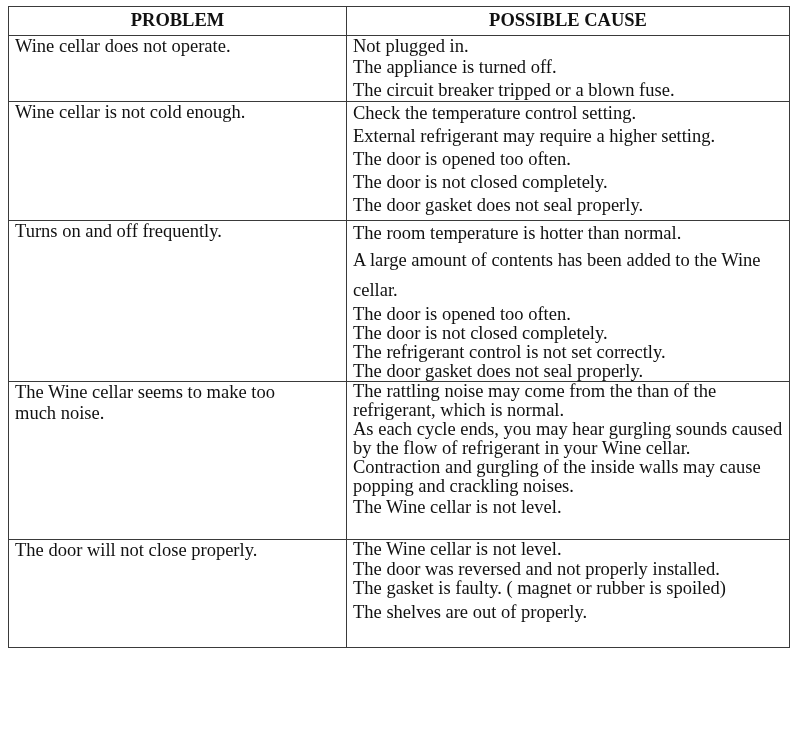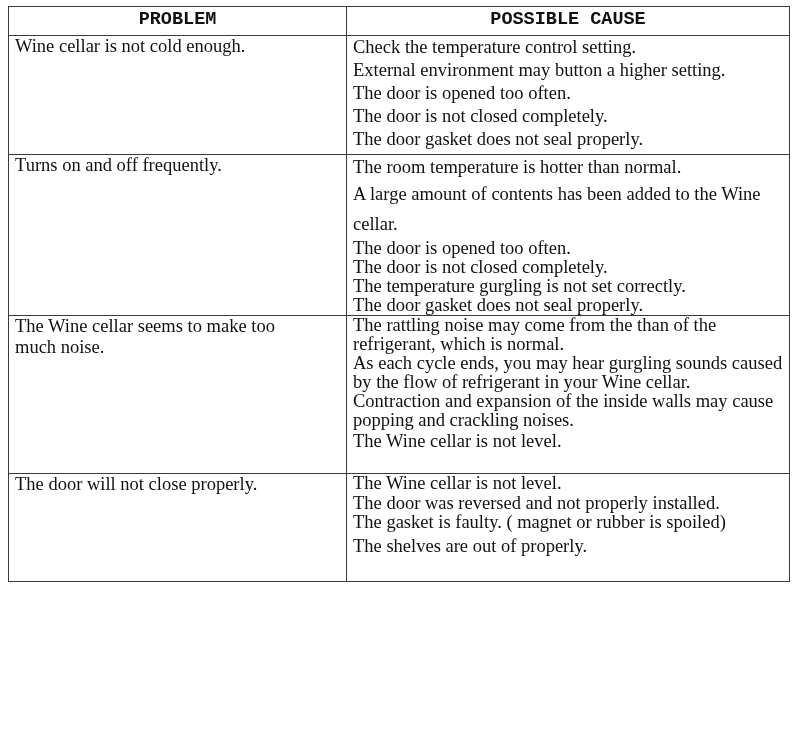--- a/index.html
+++ b/index.html
@@ -13,21 +13,21 @@
   table.ts col.c1 { width: 338px; }
   table.ts col.c2 { width: 443px; }
   table.ts th, table.ts td {
     border: 1.5px solid #3a3a3a;
     vertical-align: top;
     padding: 0 6px 0 6px;
     line-height: 21px;
   }
   table.ts th {
     font-weight: bold; text-align: center; height: 28px;
-    line-height: 26px; font-size: 18.5px; font-family: Liberation Mono, monospace;
+    line-height: 26px; font-size: 18.5px;
   }
   .problem { padding-top: 3px; line-height: 23px; }
   .causes { padding-top: 1px; }
   .cause { display: block; }
   .gap { margin-top: 2px; }
 </style>
 </head>
 <body>
 
 <table class="ts">
@@ -35,47 +35,55 @@
       <col class="c1">
       <col class="c2">
     </colgroup>
   <thead>
     <tr>
       <th>PROBLEM</th>
       <th>POSSIBLE CAUSE</th>
     </tr>
   </thead>
   <tbody>
+    <tr style="height:63px">
+      <td class="problem">Wine cellar does not operate.</td>
+      <td class="causes">
+        <span class="cause">Not plugged in.</span>
+        <span class="cause">The appliance is turned off.</span>
+        <span class="cause gap">The circuit breaker tripped or a blown fuse.</span>
+      </td>
+    </tr>
     <tr style="height:119px">
       <td class="problem">Wine cellar is not cold enough.</td>
       <td class="causes" style="line-height:23px">
         <span class="cause">Check the temperature control setting.</span>
-        <span class="cause">External environment may button a higher setting.</span>
+        <span class="cause">External refrigerant may require a higher setting.</span>
         <span class="cause">The door is opened too often.</span>
         <span class="cause">The door is not closed completely.</span>
         <span class="cause">The door gasket does not seal properly.</span>
       </td>
     </tr>
     <tr style="height:126px">
       <td class="problem">Turns on and off frequently.</td>
       <td class="causes">
         <span class="cause" style="line-height:24px">The room temperature is hotter than normal.</span>
         <span class="cause" style="line-height:30px">A large amount of contents has been added to the Wine cellar.</span>
         <span class="cause" style="line-height:19px">The door is opened too often.</span>
         <span class="cause" style="line-height:19px">The door is not closed completely.</span>
-        <span class="cause" style="line-height:19px">The temperature gurgling is not set correctly.</span>
+        <span class="cause" style="line-height:19px">The refrigerant control is not set correctly.</span>
         <span class="cause" style="line-height:19px">The door gasket does not seal properly.</span>
       </td>
     </tr>
     <tr style="height:158px">
       <td class="problem" style="padding-right:40px">The Wine cellar seems to make too much noise.</td>
       <td class="causes" style="line-height:19px">
         <span class="cause">The rattling noise may come from the than of the refrigerant, which is normal.</span>
         <span class="cause">As each cycle ends, you may hear gurgling sounds caused by the flow of refrigerant in your Wine cellar.</span>
-        <span class="cause">Contraction and expansion of the inside walls may cause popping and crackling noises.</span>
+        <span class="cause">Contraction and gurgling of the inside walls may cause popping and crackling noises.</span>
         <span class="cause gap">The Wine cellar is not level.</span>
       </td>
     </tr>
     <tr style="height:108px">
       <td class="problem">The door will not close properly.</td>
       <td class="causes" style="line-height:19.5px">
         <span class="cause">The Wine cellar is not level.</span>
         <span class="cause">The door was reversed and not properly installed.</span>
         <span class="cause">The gasket is faulty. ( magnet or rubber is spoiled)</span>
         <span class="cause gap" style="line-height:22px">The shelves are out of properly.</span>

